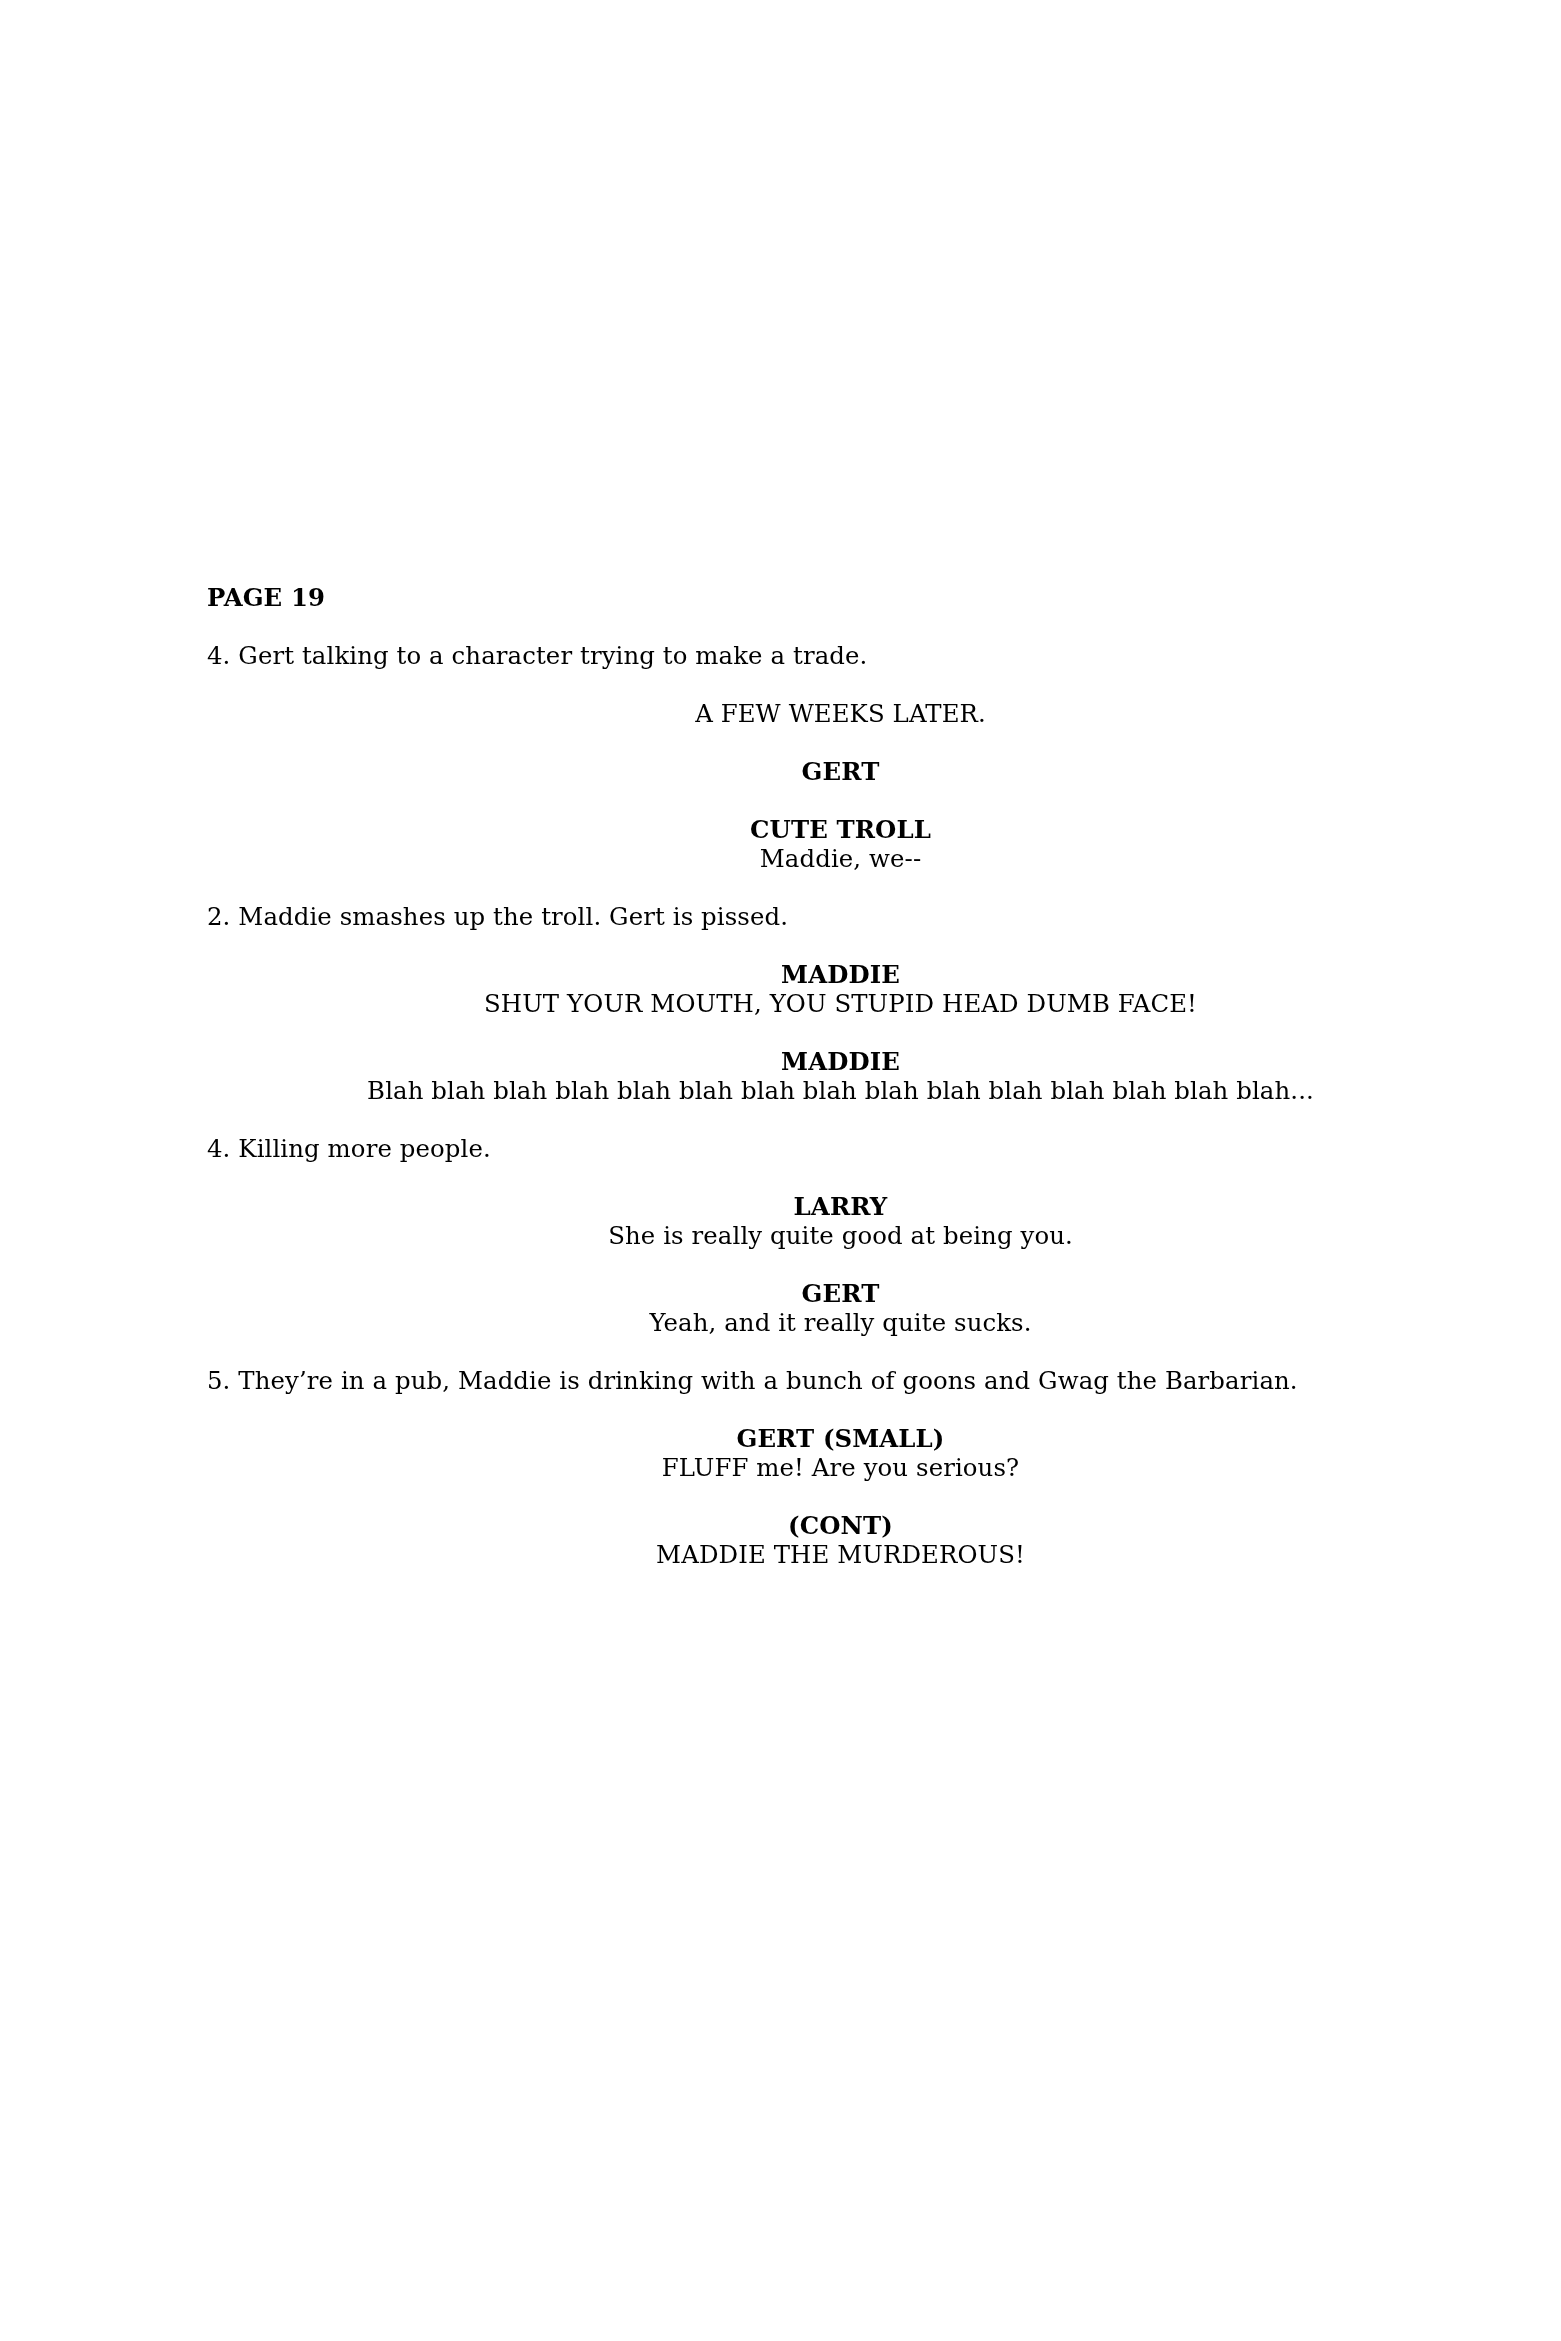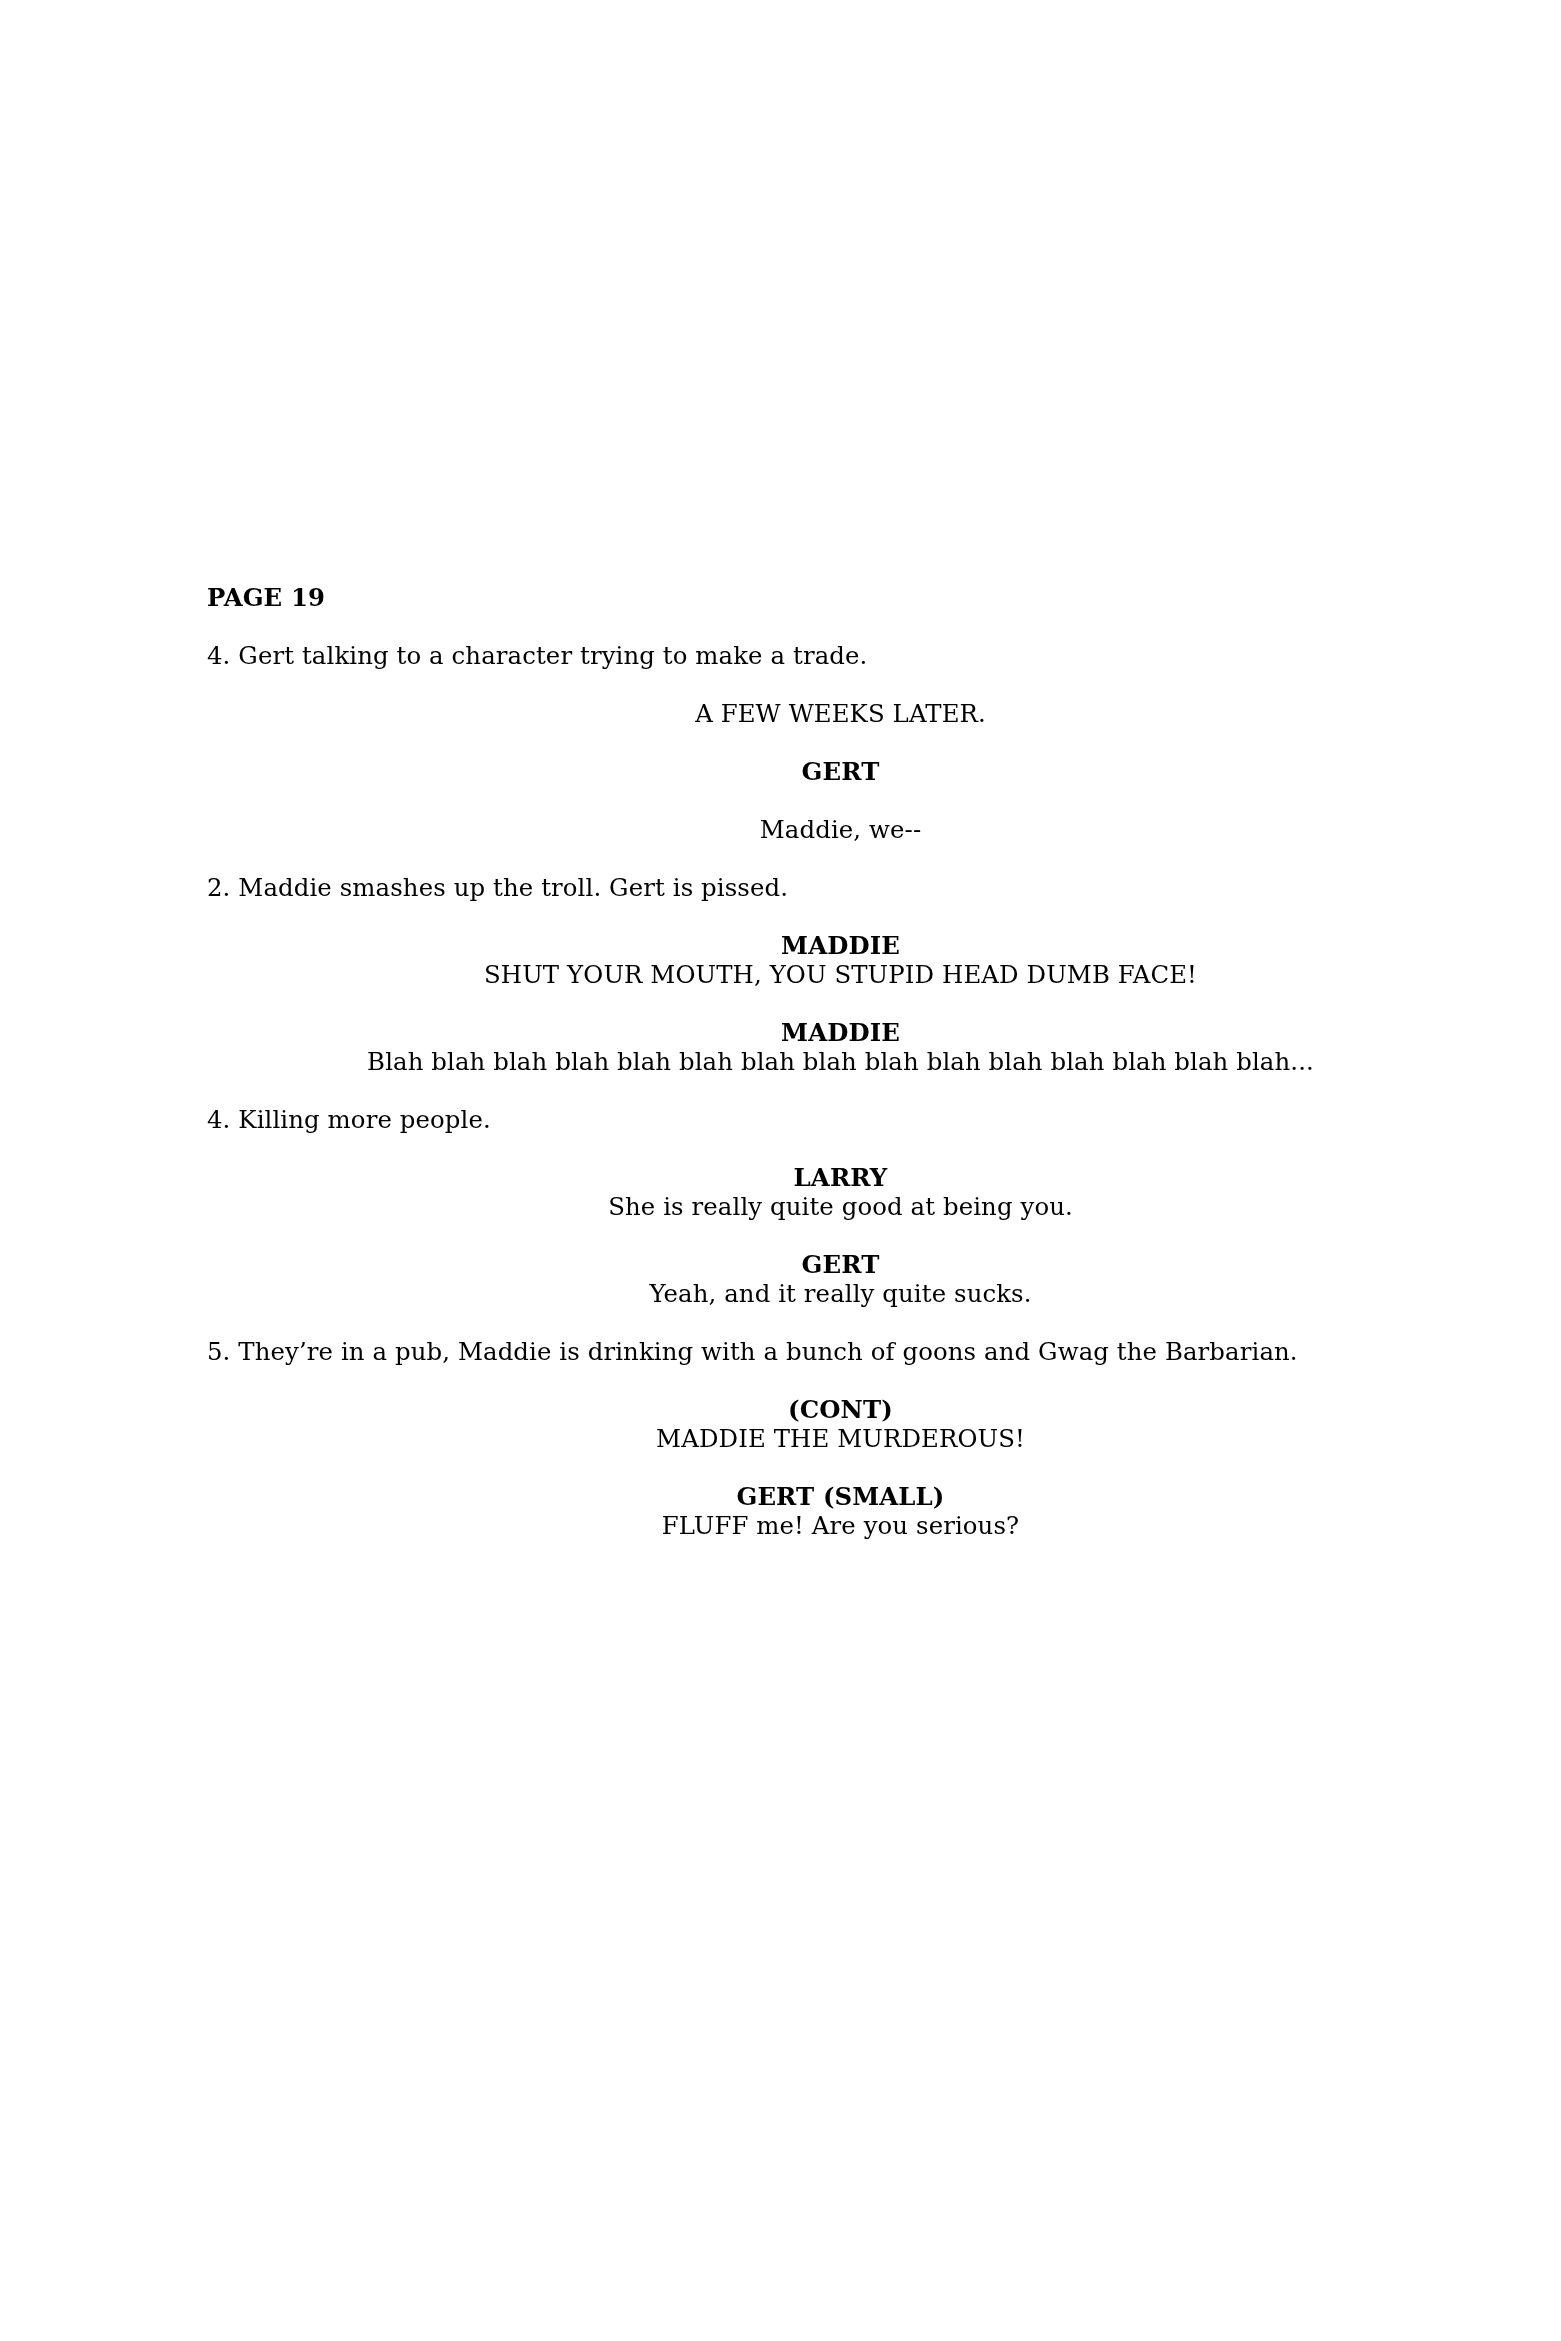--- a/index.html
+++ b/index.html
@@ -57,20 +57,21 @@
     <p class="page-header">PAGE 19</p>
     <div id="script-body">
         <p class="panel">4. Gert talking to a character trying to make a trade.</p>
         <div class="dialogue">
           <p class="line">A FEW WEEKS LATER.</p>
         </div>
         <div class="dialogue">
           <p class="speaker">GERT</p>
         </div>
         <div class="dialogue">
+          <p class="speaker">CUTE TROLL</p>
           <p class="line">Maddie, we--</p>
         </div>
         <p class="panel">2. Maddie smashes up the troll. Gert is pissed.</p>
         <div class="dialogue">
           <p class="speaker">MADDIE</p>
           <p class="line">SHUT YOUR MOUTH, YOU STUPID HEAD DUMB FACE!</p>
         </div>
         <div class="dialogue">
           <p class="speaker">MADDIE</p>
           <p class="line">Blah blah blah blah blah blah blah blah blah blah blah blah blah blah blah...</p>
@@ -79,23 +80,23 @@
         <div class="dialogue">
           <p class="speaker">LARRY</p>
           <p class="line">She is really quite good at being you.</p>
         </div>
         <div class="dialogue">
           <p class="speaker">GERT</p>
           <p class="line">Yeah, and it really quite sucks.</p>
         </div>
         <p class="panel">5. They’re in a pub, Maddie is drinking with a bunch of goons and Gwag the Barbarian.</p>
         <div class="dialogue">
+          <p class="speaker">GERT (SMALL)</p>
+          <p class="line">FLUFF me! Are you serious?</p>
+        </div>
+        <div class="dialogue">
           <p class="speaker">(CONT)</p>
           <p class="line">MADDIE THE MURDEROUS!</p>
-        </div>
-        <div class="dialogue">
-          <p class="speaker">GERT (SMALL)</p>
-          <p class="line">FLUFF me! Are you serious?</p>
         </div>
       </div>
   </div>
 </div>
 
 
 </body></html>

